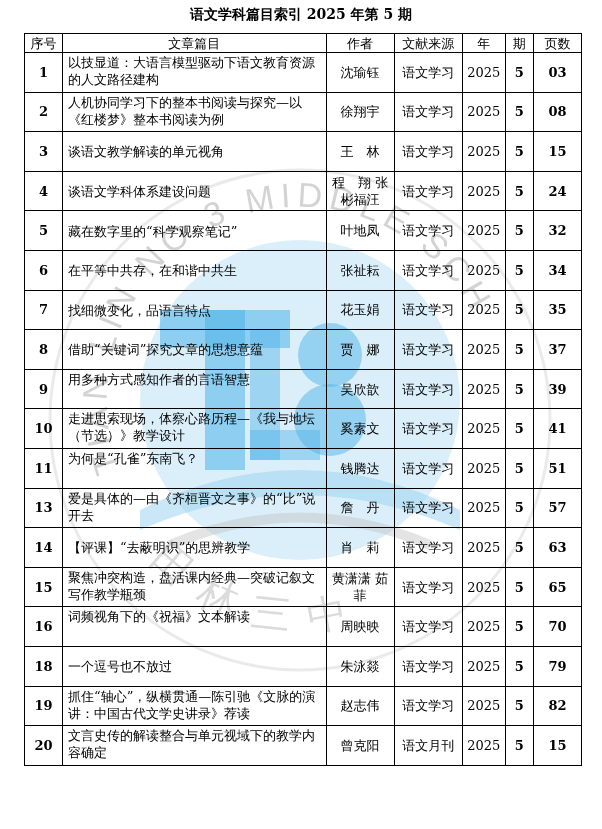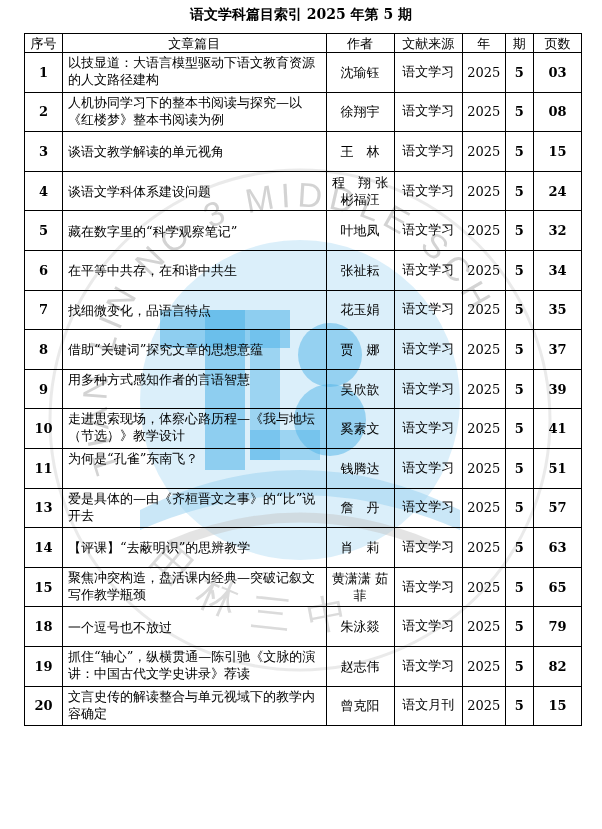--- a/index.html
+++ b/index.html
@@ -76,21 +76,21 @@
     font-family: "DejaVu Serif", "Liberation Serif", serif;
     font-weight: bold;
     font-size: 12px;
   }
   td.c-year { font-weight: normal; font-size: 12px; }
   td.c-author {
     font-size: 13px;
     line-height: 17px;
     margin-top: 27px;
   }
-  td.c-source { font-size: 13px; font-family: Liberation Mono, monospace; }
+  td.c-source { font-size: 13px; }
   .col-no { width: 38px; }
   .col-title { width: 263px; }
   .col-author { width: 68px; }
   .col-source { width: 68px; }
   .col-year { width: 43px; }
   .col-issue { width: 28px; }
   .col-page { width: 48px; }
 </style>
 </head>
 <body>
@@ -265,20 +265,29 @@
       <tr>
         <td class="c-num">15</td>
         <td class="c-title">聚焦冲突构造，盘活课内经典—突破记叙文写作教学瓶颈</td>
         <td class="c-author">黄潇潇 茹　菲</td>
         <td class="c-source">语文学习</td>
         <td class="c-year">2025</td>
         <td class="c-issue">5</td>
         <td class="c-page">65</td>
       </tr>
       <tr>
+        <td class="c-num">16</td>
+        <td class="c-title">词频视角下的《祝福》文本解读</td>
+        <td class="c-author">周映映</td>
+        <td class="c-source">语文学习</td>
+        <td class="c-year">2025</td>
+        <td class="c-issue">5</td>
+        <td class="c-page">70</td>
+      </tr>
+      <tr>
         <td class="c-num">18</td>
         <td class="c-title mid">一个逗号也不放过</td>
         <td class="c-author">朱泳燚</td>
         <td class="c-source">语文学习</td>
         <td class="c-year">2025</td>
         <td class="c-issue">5</td>
         <td class="c-page">79</td>
       </tr>
       <tr>
         <td class="c-num">19</td>

